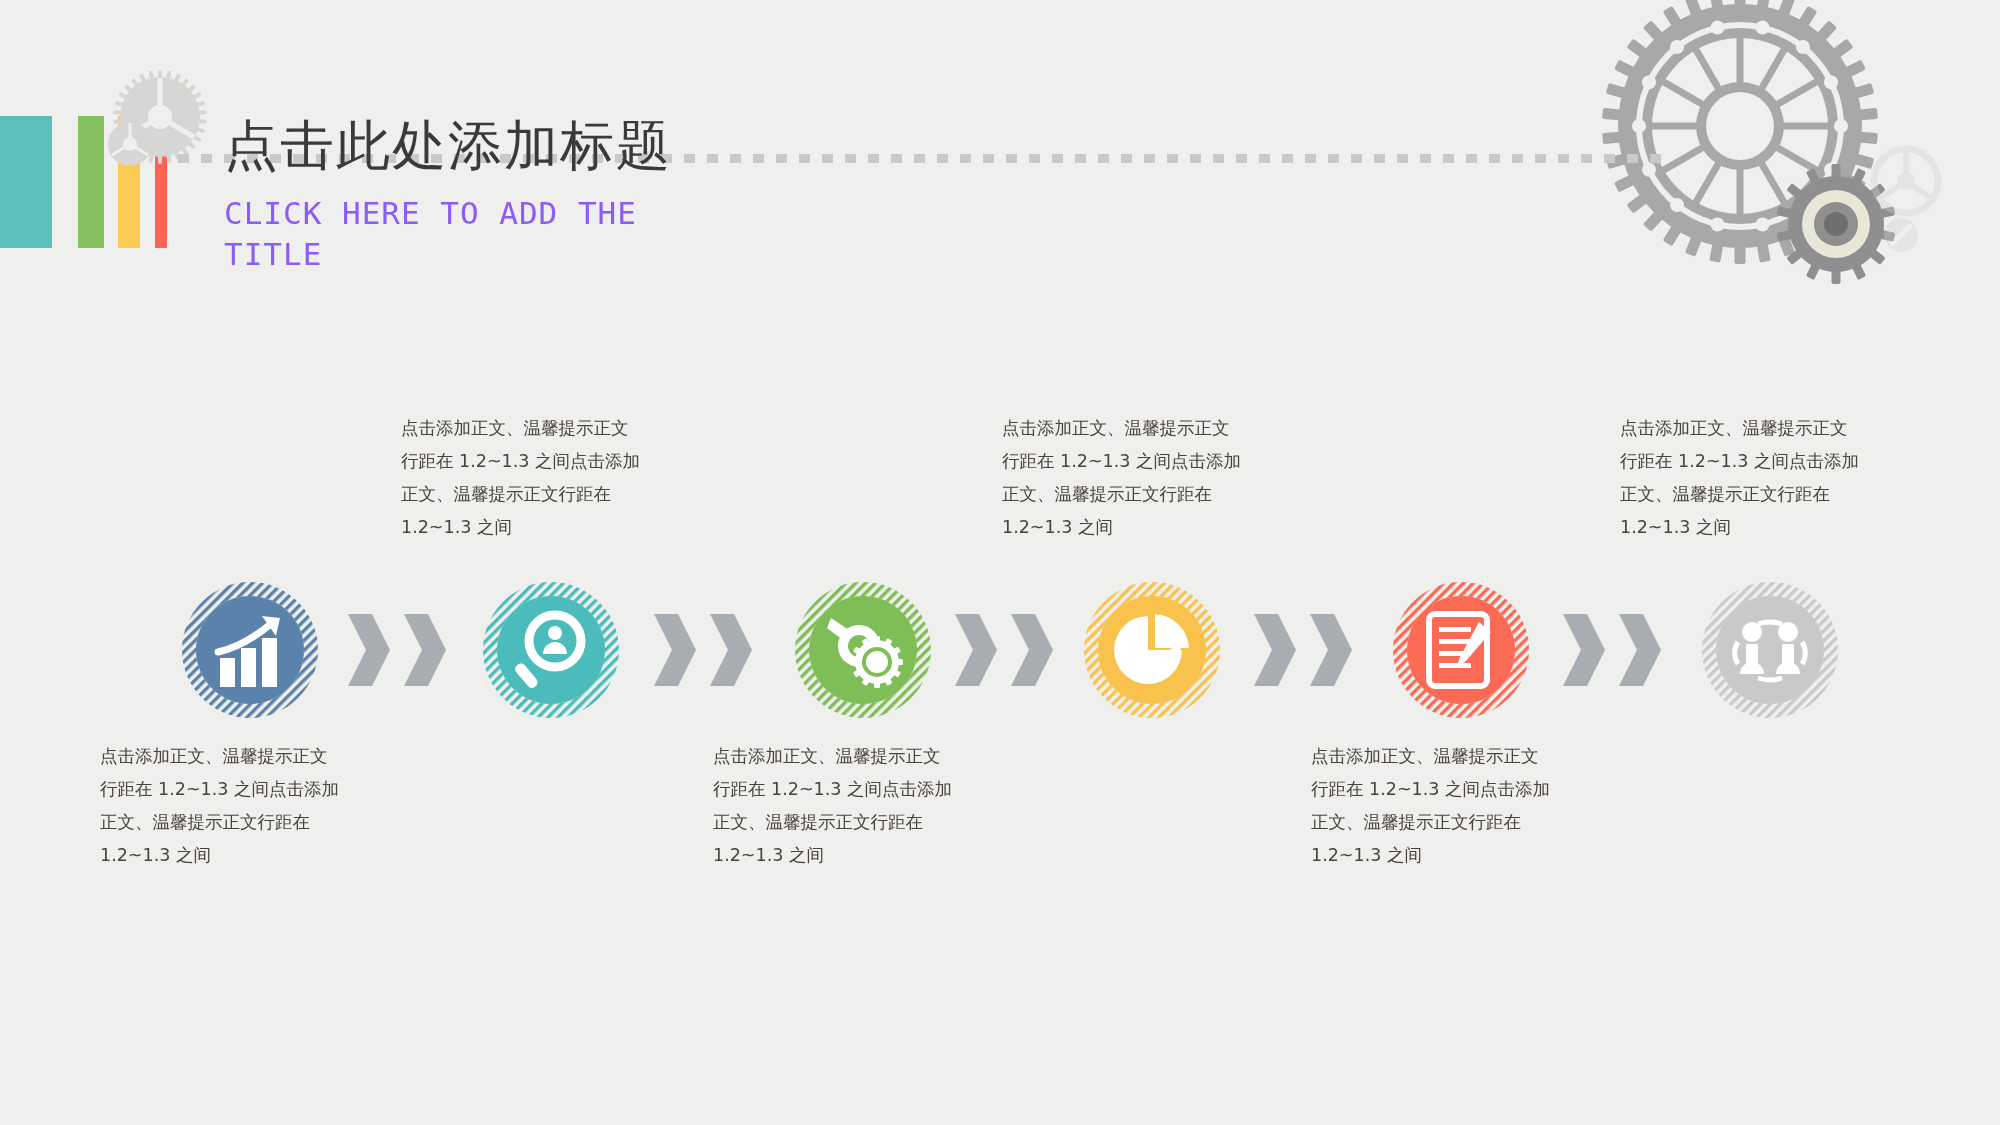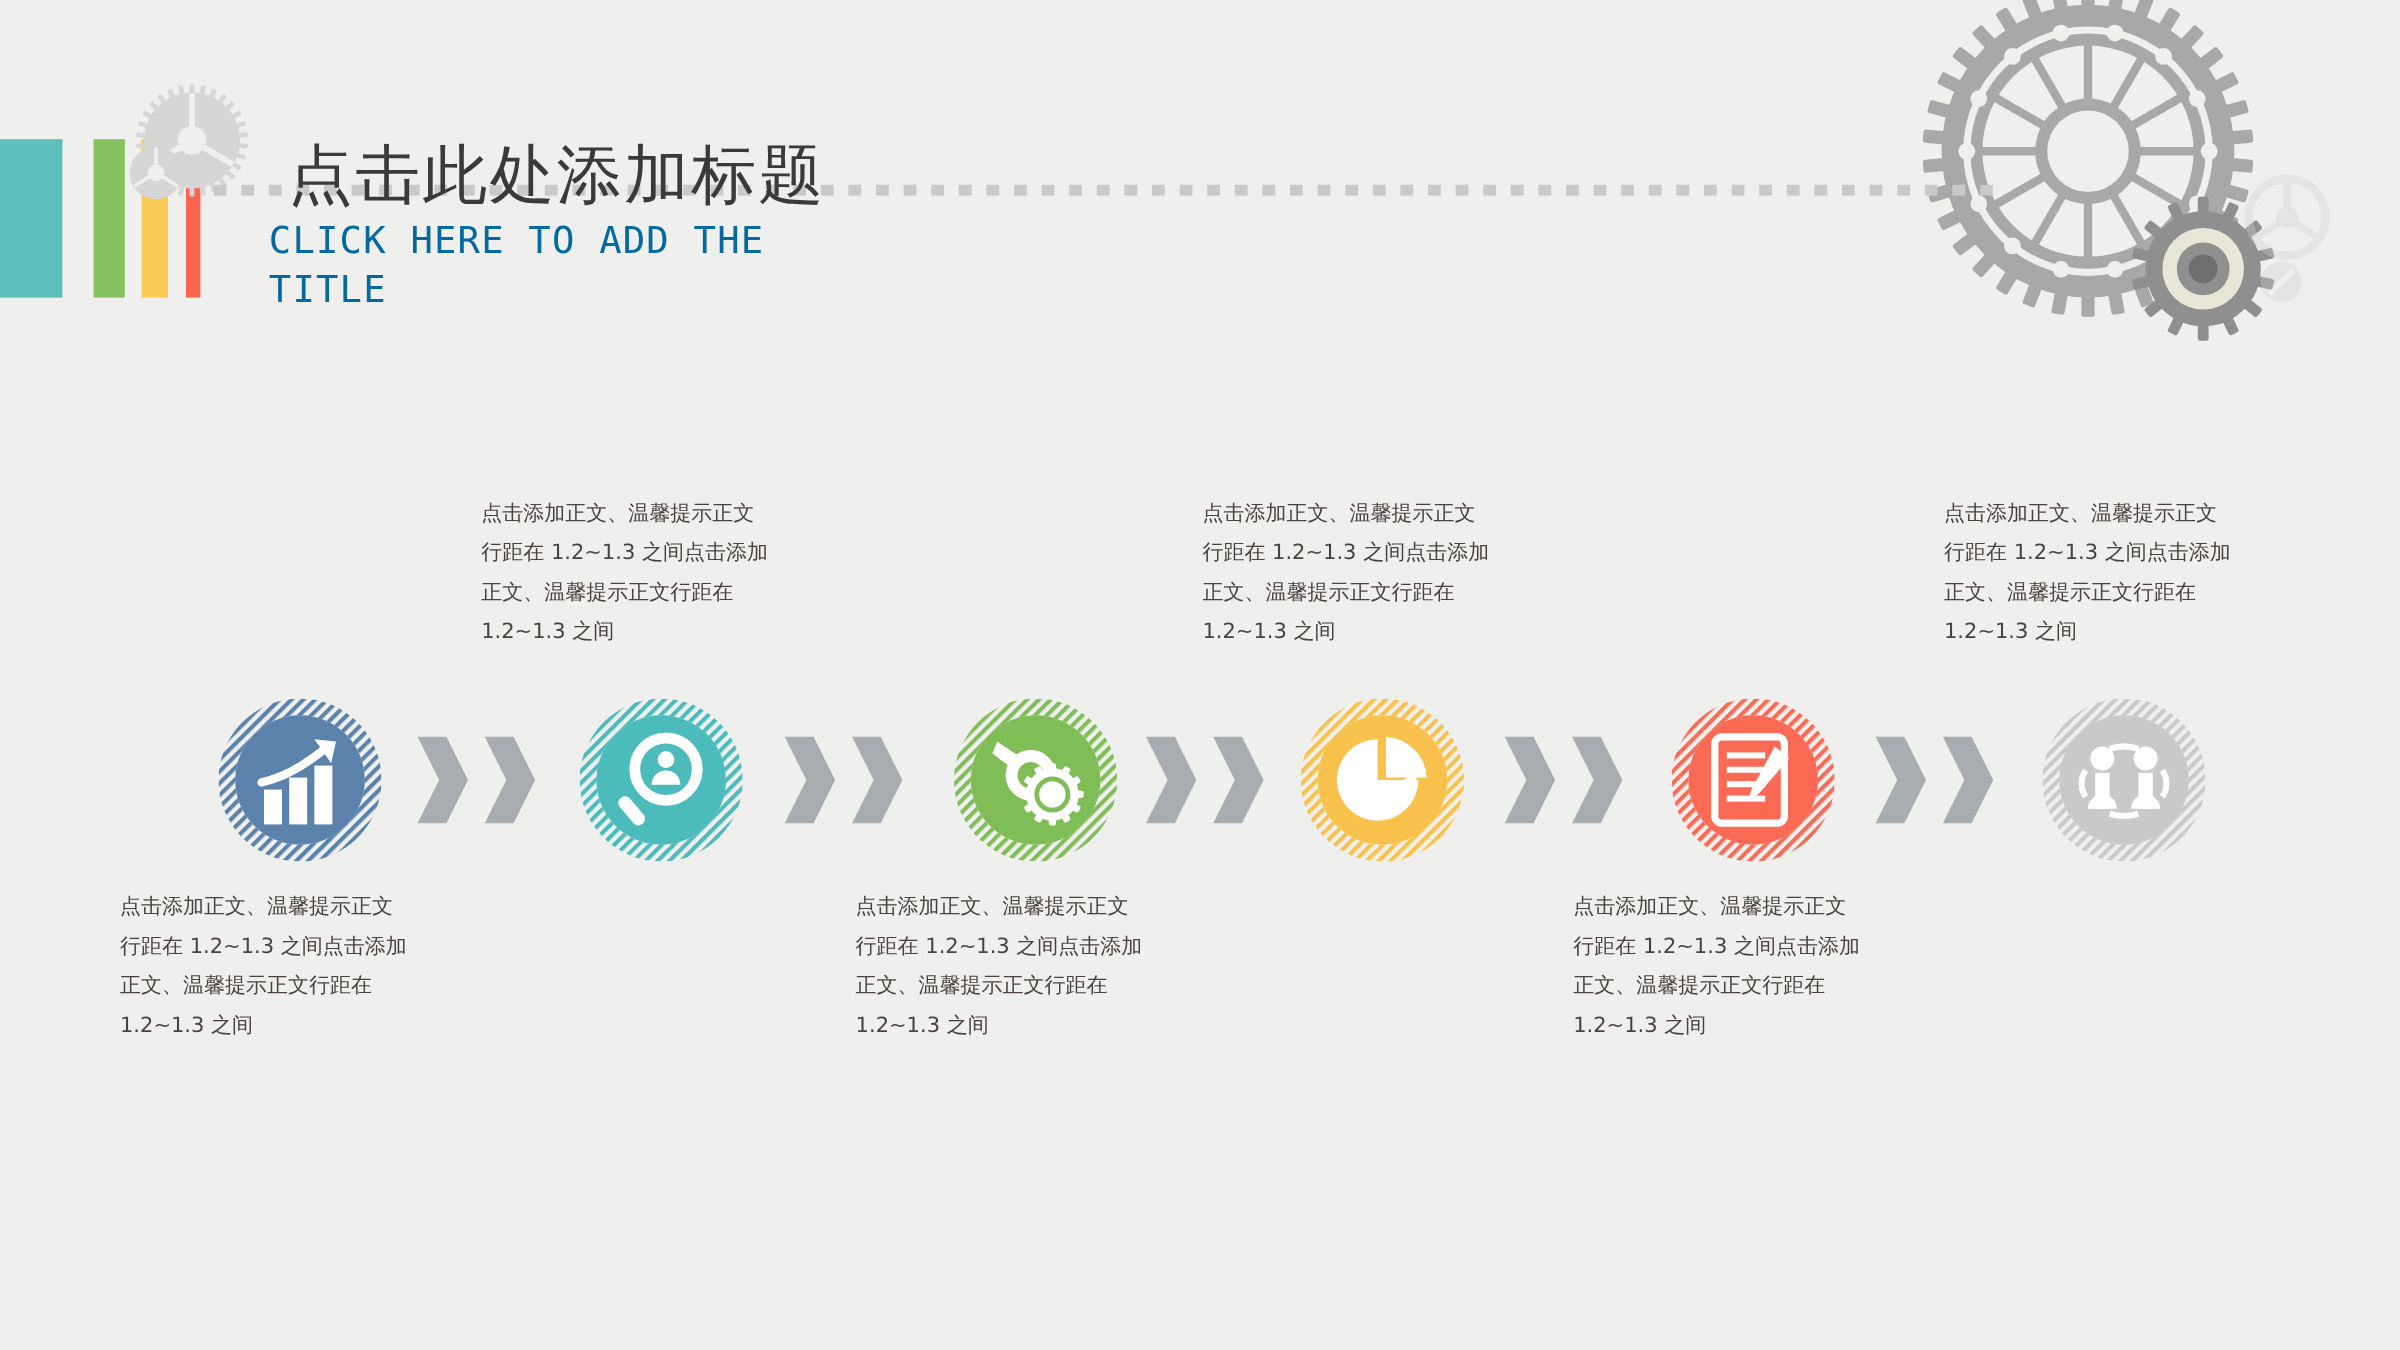--- a/index.html
+++ b/index.html
@@ -31,26 +31,26 @@
     background-image: linear-gradient(to right, #c9c9c9 0 11px, rgba(0,0,0,0) 11px 23px);
     background-size:23px 9px;
     background-repeat:repeat-x;
   }
 
   
   #title-block { position:absolute; left:224px; top:115px; width:900px; }
   #title-cn {
     font-size:54px; line-height:62px; color:#3a3a3a; letter-spacing:2px;
     font-family:"DejaVu Sans","Liberation Sans",sans-serif; font-weight:300;
-    position:relative; z-index:3; white-space:nowrap;margin-left:16px;
+    position:relative; z-index:3; white-space:nowrap;
   }
   #title-en {
     font-family:"DejaVu Sans Mono","Liberation Mono",monospace;
-    font-size:31px; line-height:41px; color:#0369a1; letter-spacing:1px;
-    margin-top:4px; width:430px; position:relative; z-index:3;
+    font-size:31px; line-height:41px; color:#8b5cf6; letter-spacing:1px;
+    margin-top:16px; width:430px; position:relative; z-index:3;
   }
 
   
   #flow { position:absolute; left:0; top:0; width:2000px; height:1125px; }
 
   .circle-wrap { position:absolute; width:136px; height:136px; }
   .ring {
     position:absolute; inset:0; border-radius:50%;
   }
   .core {

